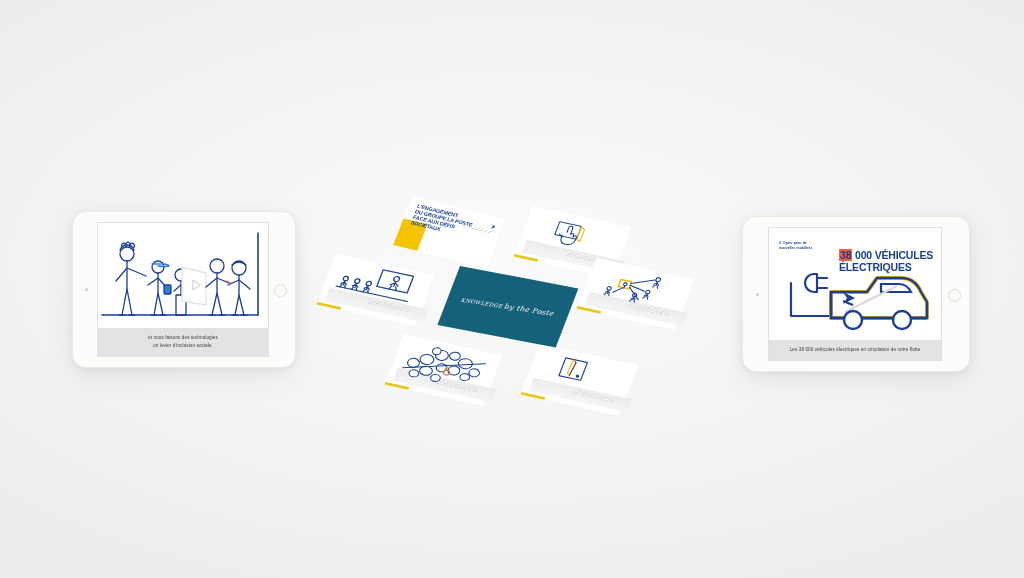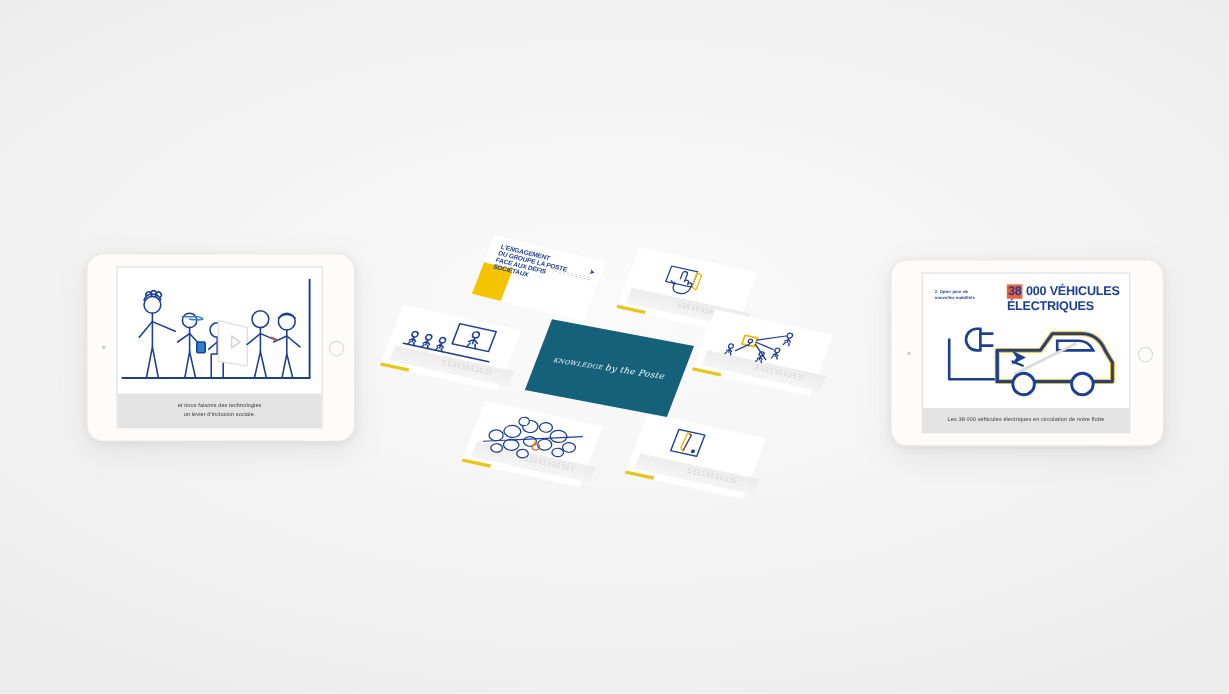--- a/index.html
+++ b/index.html
@@ -60,21 +60,21 @@
   
   .art{position:absolute;left:0;right:0;top:0;bottom:0;}
 
   
   .rt-kicker{
     position:absolute;left:10px;top:13px;
     font-size:3.4px;line-height:1.45;font-weight:700;
     color:#1b3f94;width:60px;letter-spacing:.1px;
   }
   .rt-title{
-    position:absolute;right:8px;top:10px;
+    position:absolute;right:8px;top:22px;
     text-align:left;font-weight:800;
     font-size:10.5px;line-height:1.12;
     color:#1b3f94;letter-spacing:-.2px;
     white-space:nowrap;
   }
   .rt-title .hl{background:#f2603c;color:#1b3f94;padding:0 1px;}
 
   
   .card{
     position:absolute;

